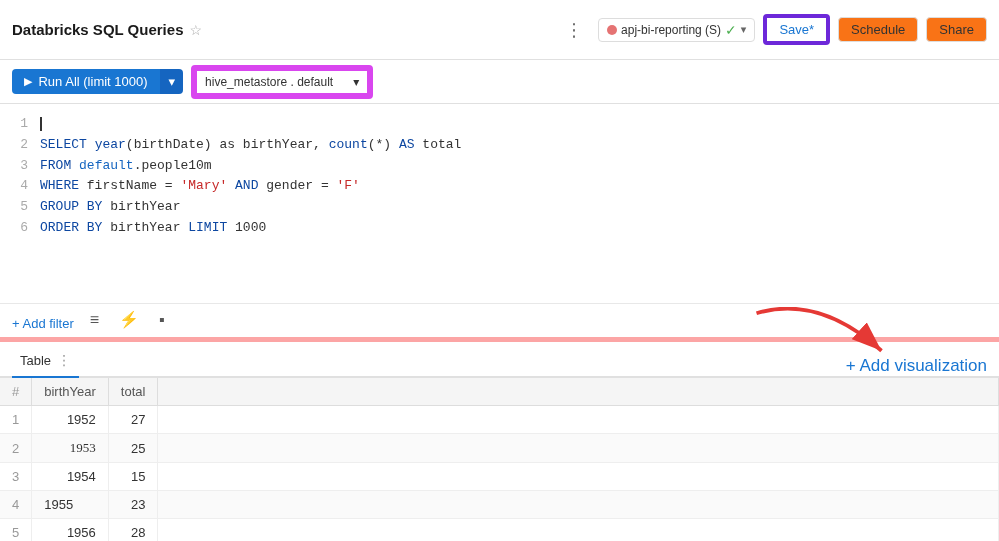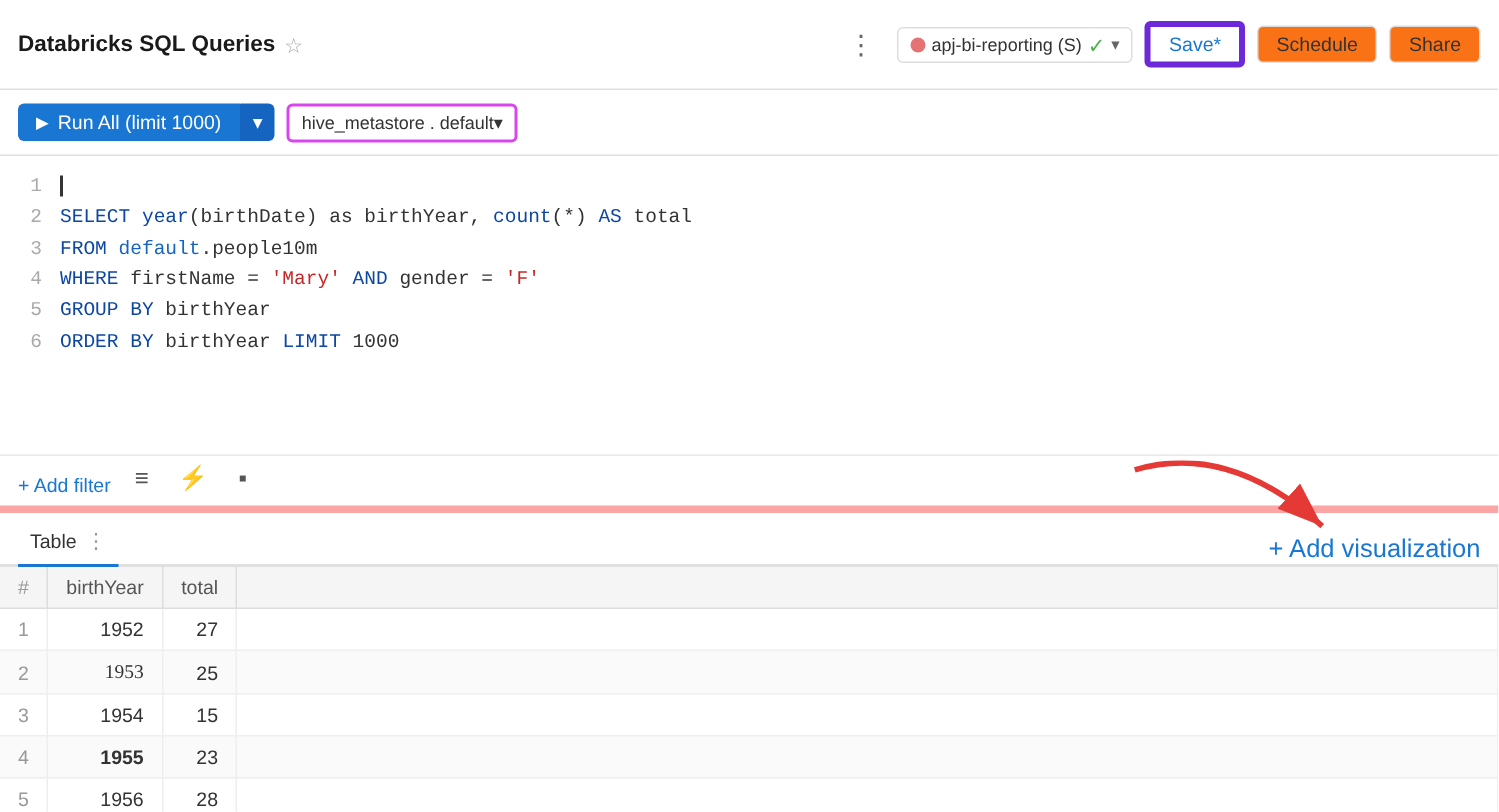--- a/index.html
+++ b/index.html
@@ -65,23 +65,23 @@
       background: #1976d2; color: #fff; border: none; border-radius: 4px 0 0 4px;
       padding: 5px 12px; cursor: pointer; font-size: 13px; font-weight: 500; gap: 6px;
     }
     .run-btn-arrow {
       background: #1565c0; color: #fff; border: none; border-radius: 0 4px 4px 0;
       padding: 5px 8px; cursor: pointer; font-size: 13px; border-left: 1px solid #1565c0;
     }
     .run-btn-group { display: flex; }
     .play-icon { font-size: 11px; }
     .db-select {
-      border: 2px solid #d946ef; border-radius: 4px; padding: 4px 8px;
+      border: 6px solid #d946ef; border-radius: 4px; padding: 4px 8px;
       font-size: 12px; color: #333; background: #fff; cursor: pointer;
-      display: flex; align-items: center; gap: 0;
+      display: flex; align-items: center; gap: 20px;
     }
 
     
     .editor-area {
       background: #fff;
       padding: 10px 12px;
       font-family: 'Courier New', monospace;
       font-size: 13px;
       line-height: 1.6;
       height: 200px;
@@ -308,21 +308,21 @@
     <td></td>
   </tr>
         <tr>
     <td>3</td>
     <td style="text-align:right;">1954</td>
     <td style="text-align:right;">15</td>
     <td></td>
   </tr>
         <tr>
     <td>4</td>
-    <td style="text-align:right;font-weight:bold;">1955</td>
+    <td style="text-align:left;">1955</td>
     <td style="text-align:right;">23</td>
     <td></td>
   </tr>
         <tr>
     <td>5</td>
     <td style="text-align:right;">1956</td>
     <td style="text-align:right;">28</td>
     <td></td>
   </tr>
         <tr>

